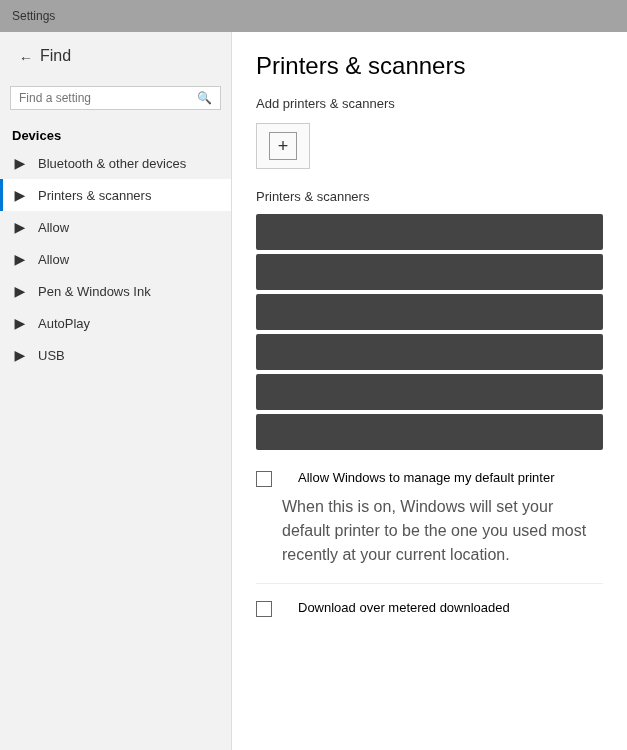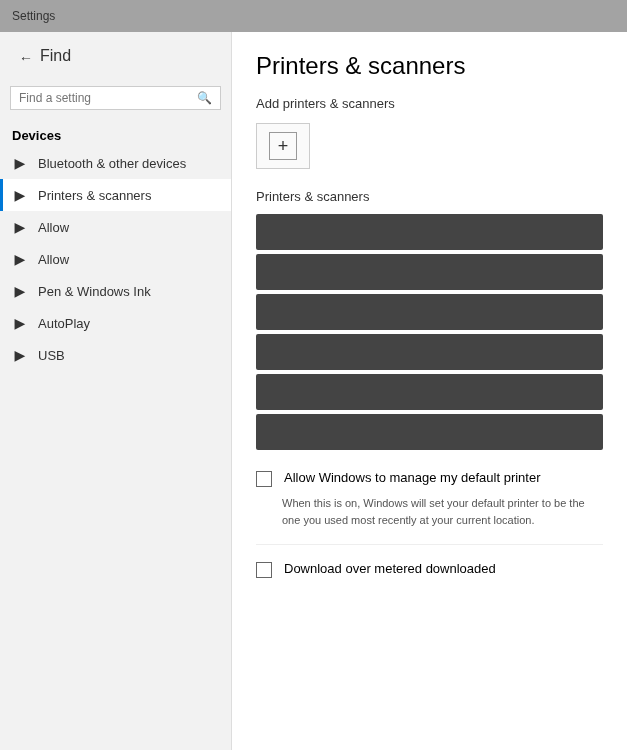--- a/index.html
+++ b/index.html
@@ -169,37 +169,37 @@
 
     .divider {
       height: 1px;
       background: #eee;
       margin: 16px 0;
     }
 
     .checkbox-row {
       display: flex;
       align-items: flex-start;
-      gap: 12px;
+      gap: 26px;
       margin-bottom: 8px;
     }
     .checkbox-box {
       width: 16px;
       height: 16px;
       border: 1px solid #666;
       background: #fff;
       flex-shrink: 0;
       margin-top: 1px;
     }
     .checkbox-label {
       font-size: 13px;
       color: #000;
     }
     .checkbox-desc {
-      font-size: 11px;
+      font-size: 16px;
       color: #555;
       margin-top: 4px;
       margin-left: 26px;
       line-height: 1.5;
     }
 
     
     .back-btn {
       width: 28px;
       height: 28px;

